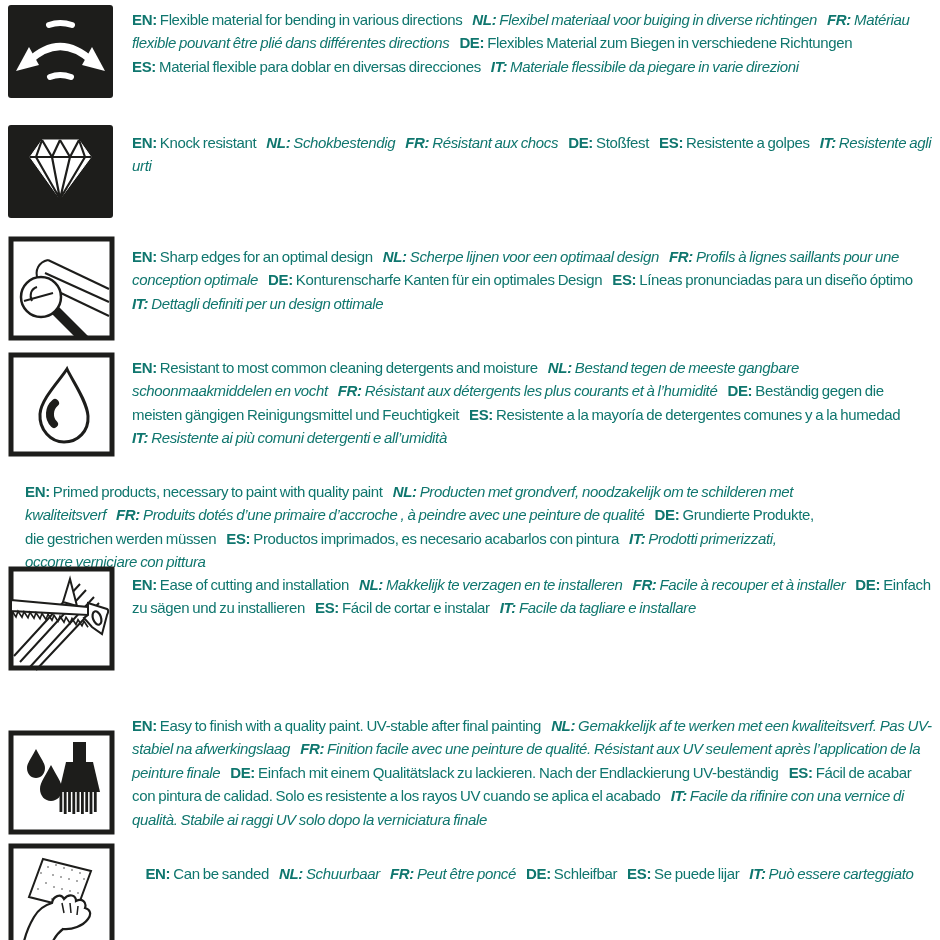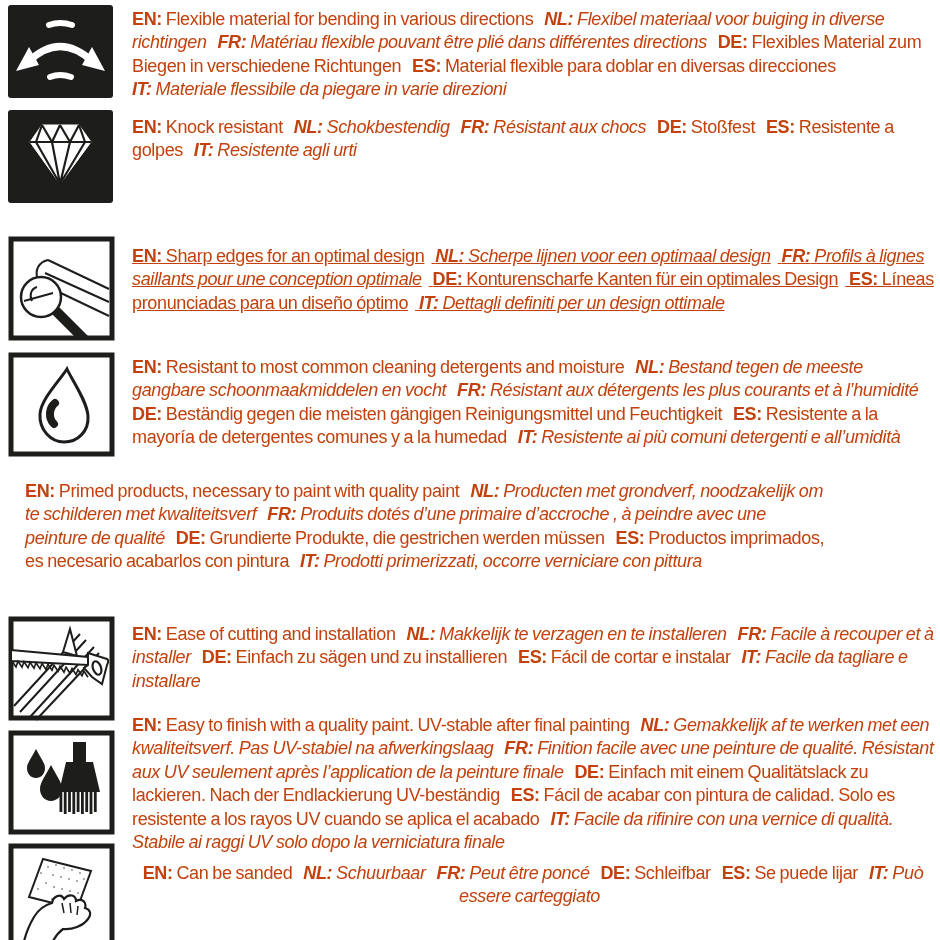--- a/index.html
+++ b/index.html
@@ -7,33 +7,33 @@
     width:940px;height:940px;overflow:hidden;background:#ffffff;
     font-family:"Liberation Sans","DejaVu Sans",sans-serif;
     position:relative;
   }
   .page{position:relative;width:940px;height:940px;}
   .row{position:absolute;left:8px;display:flex;align-items:flex-start;}
   .icon-slot{flex:0 0 107px;}
   .icon-slot svg{display:block;}
   .text{
     margin:0 0 0 17px;width:802px;
-    font-size:18px;line-height:23.4px;color:#c2410c;
+    font-size:15px;line-height:23.4px;color:#0f766e;
     letter-spacing:-0.35px;word-spacing:-0.8px;
   }
   .seg{margin-right:7px;}
   .lbl{font-weight:700;}
   .it{font-style:italic;}
   
   #row1{top:5px;}   #row1 .text{padding-top:3px;}
-  #row2{top:110px;} #row2 .text{padding-top:6px;}
-  #row3{top:236px;} #row3 .text{padding-top:9px;text-decoration:underline;}
+  #row2{top:125px;} #row2 .text{padding-top:6px;}
+  #row3{top:236px;} #row3 .text{padding-top:9px;}
   #row4{top:352px;} #row4 .text{padding-top:4px;}
   #row5{top:472px;} #row5 .text{padding-top:8px;}
-  #row6{top:616px;} #row6 .text{padding-top:7px;}
+  #row6{top:566px;} #row6 .text{padding-top:7px;}
   #row7{top:714px;} #row7 .icon-slot{padding-top:16px;}
   #row8{top:843px;} #row8 .text{padding-top:19px;text-align:center;}
 </style>
 </head>
 <body>
 
 <div class="page">
 
   <div class="row" id="row1">
     <div class="icon-slot">

